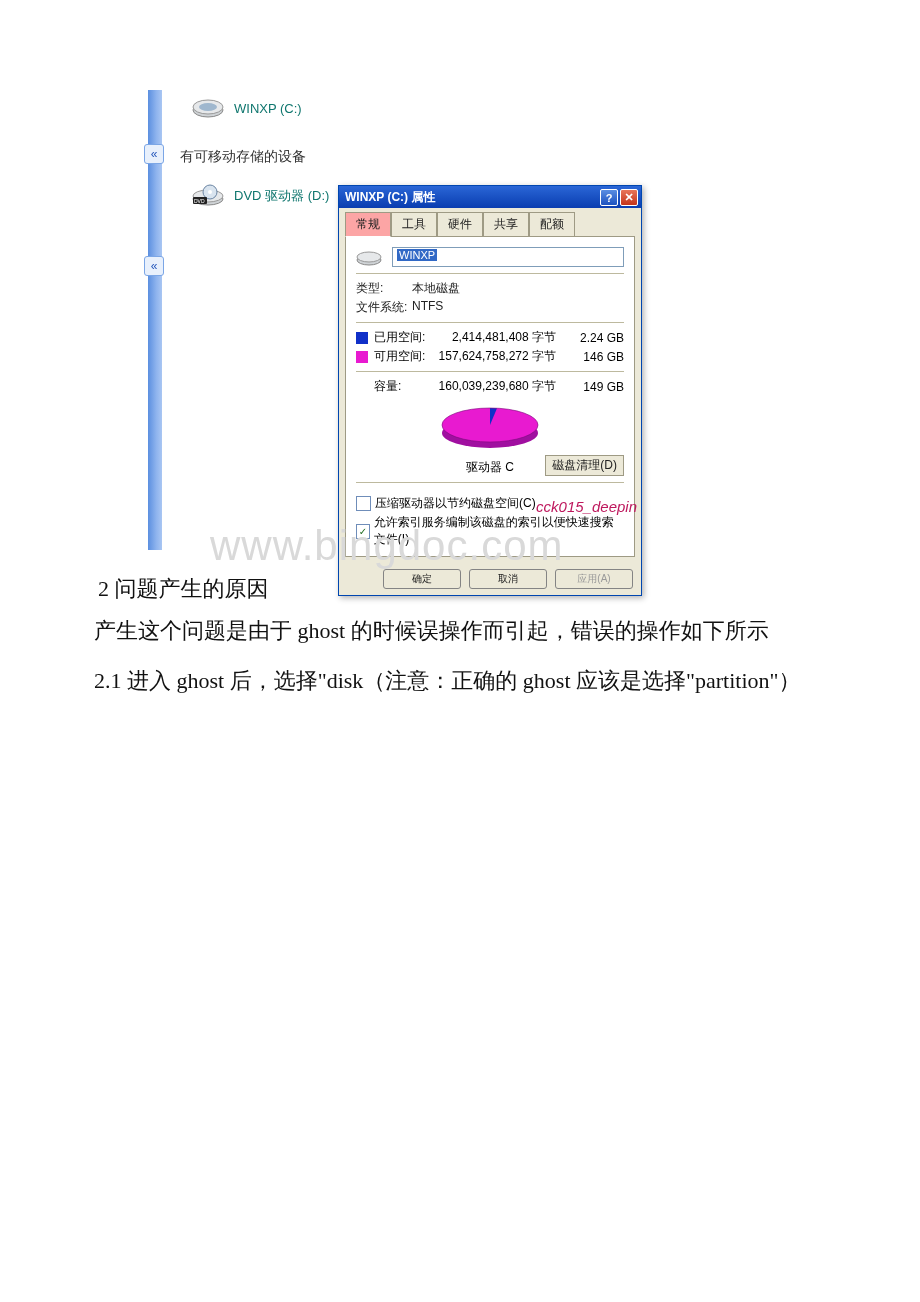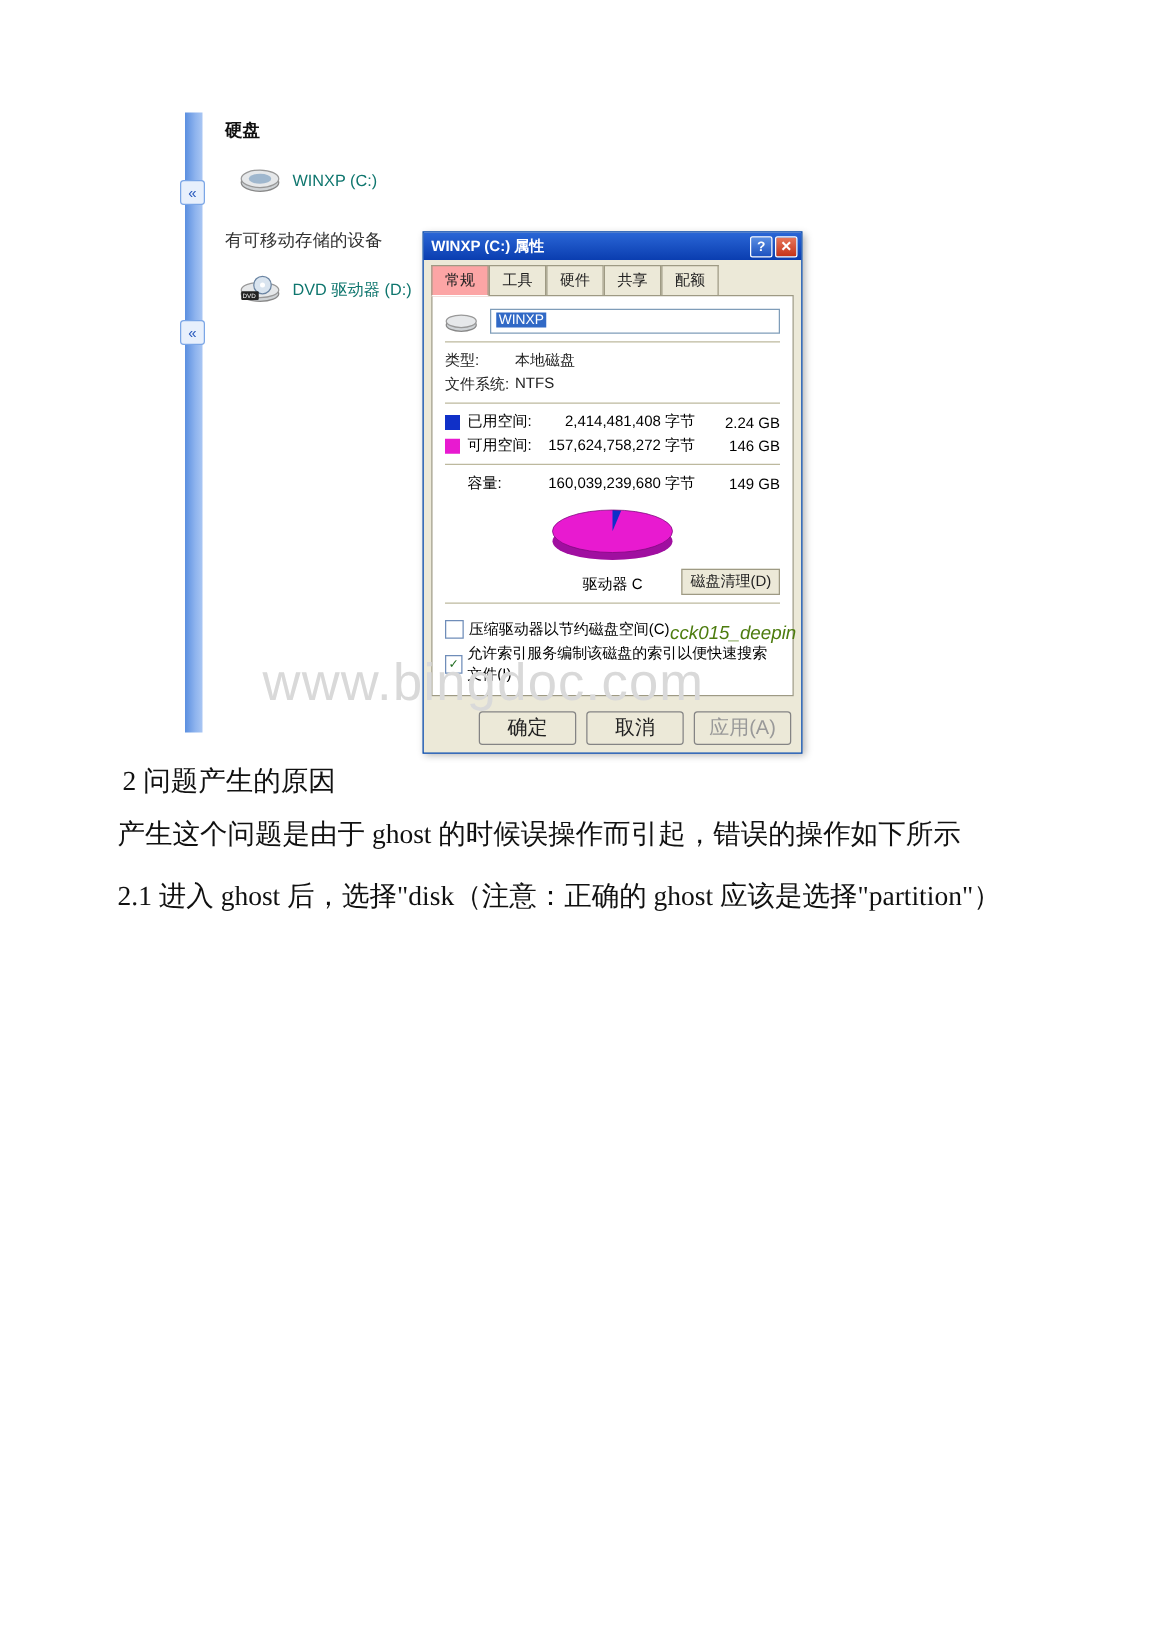--- a/index.html
+++ b/index.html
@@ -201,21 +201,21 @@
     padding: 1px 6px;
     background: #ece9d8;
     border: 1px solid #9e9a84;
     color: #222;
   }
   .checks { margin-top: 12px; }
   .watermark-author {
     position: absolute;
     right: 4px;
     top: 312px;
-    color: #4d7c0f;
+    color: #be185d;
     font-style: italic;
     font-size: 15px;
   }
   .check-row {
     display: flex;
     align-items: center;
     gap: 4px;
     font-size: 12px;
     margin: 2px 0;
   }
@@ -232,21 +232,21 @@
   }
   .dlg-buttons {
     display: flex;
     justify-content: flex-end;
     gap: 8px;
     padding: 6px 8px;
   }
   .dlg-btn {
     min-width: 60px;
     padding: 2px 8px;
-    font-size: 16px;
+    font-size: 10px;
     background: #ece9d8;
     border: 1px solid #848484;
     border-radius: 3px;
     text-align: center;
     color: #222;
   }
   .dlg-btn.disabled { color: #999; }
   
   .doc-text {
     margin-top: 18px;
@@ -276,21 +276,20 @@
 <body>
 
 <div class="page">
   <div class="screenshot-area">
 
     <div class="explorer">
       <div class="blue-strip"></div>
       <div class="chev chev1">«</div>
       <div class="chev chev2">«</div>
 
-      <div class="section-title">硬盘</div>
 
       <div class="drive-item">
         <span class="drive-icon-box">
           <svg width="34" height="24" viewBox="0 0 34 24">
             <ellipse cx="17" cy="14" rx="15" ry="7" fill="#cfd3d6" stroke="#888"></ellipse>
             <ellipse cx="17" cy="11" rx="15" ry="7" fill="#e6e8ea" stroke="#999"></ellipse>
             <ellipse cx="17" cy="11" rx="9" ry="4" fill="#9fb7ce"></ellipse>
           </svg>
         </span>
         <span>WINXP (C:)</span>

